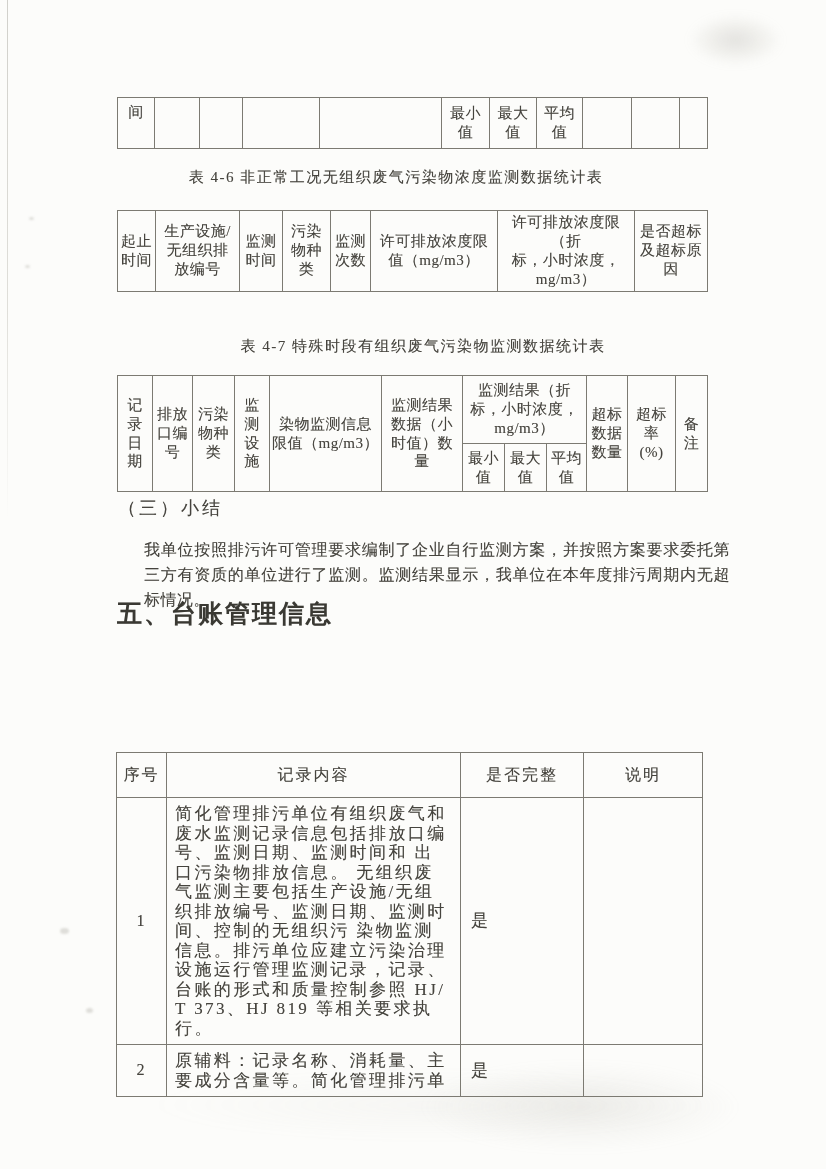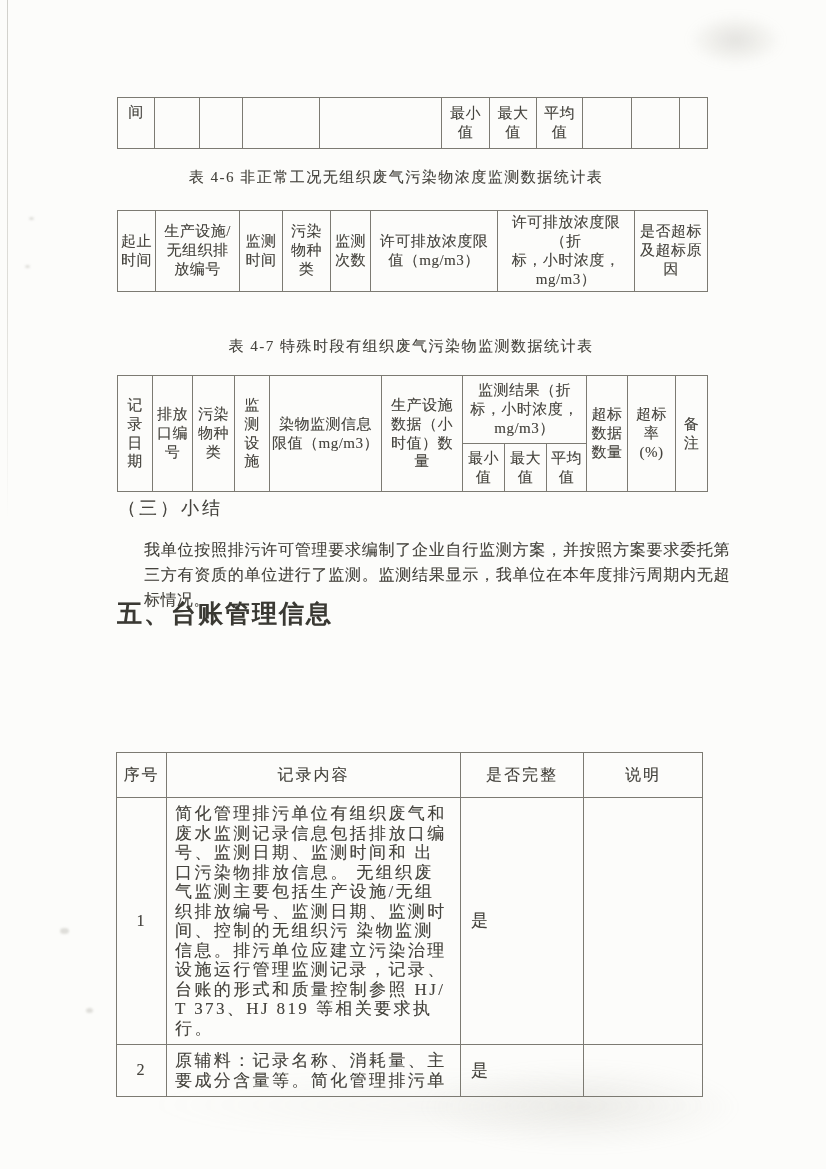--- a/index.html
+++ b/index.html
@@ -122,21 +122,21 @@
 mg/m3）</td>
         <td>是否超标
 及超标原
 因</td>
       </tr>
     </tbody>
       </table>
   </div>
 
 
-  <div class="abs caption" style="left:116px;top:337px;width:590px;">表 4-7 特殊时段有组织废气污染物监测数据统计表</div>
+  <div class="abs caption" style="left:128px;top:337px;width:590px;">表 4-7 特殊时段有组织废气污染物监测数据统计表</div>
 
   <div class="abs" style="left:117px;top:375px;width:590px;">
     <table id="t47">
       <colgroup>
         <col style="width:35px">
           <col style="width:40px">
           <col style="width:42px">
         <col style="width:35px">
           <col style="width:112px">
           <col style="width:81px">
@@ -158,21 +158,21 @@
 号</td>
         <td rowspan="2">污染
 物种
 类</td>
         <td rowspan="2">监
 测
 设
 施</td>
         <td rowspan="2">染物监测信息
 限值（mg/m3）</td>
-        <td rowspan="2">生产设施
+        <td rowspan="2">监测结果
 数据（小
 时值）数
 量</td>
         <td colspan="3">监测结果（折
 标，小时浓度，
 mg/m3）</td>
         <td rowspan="2">超标
 数据
 数量</td>
         <td rowspan="2">超标

